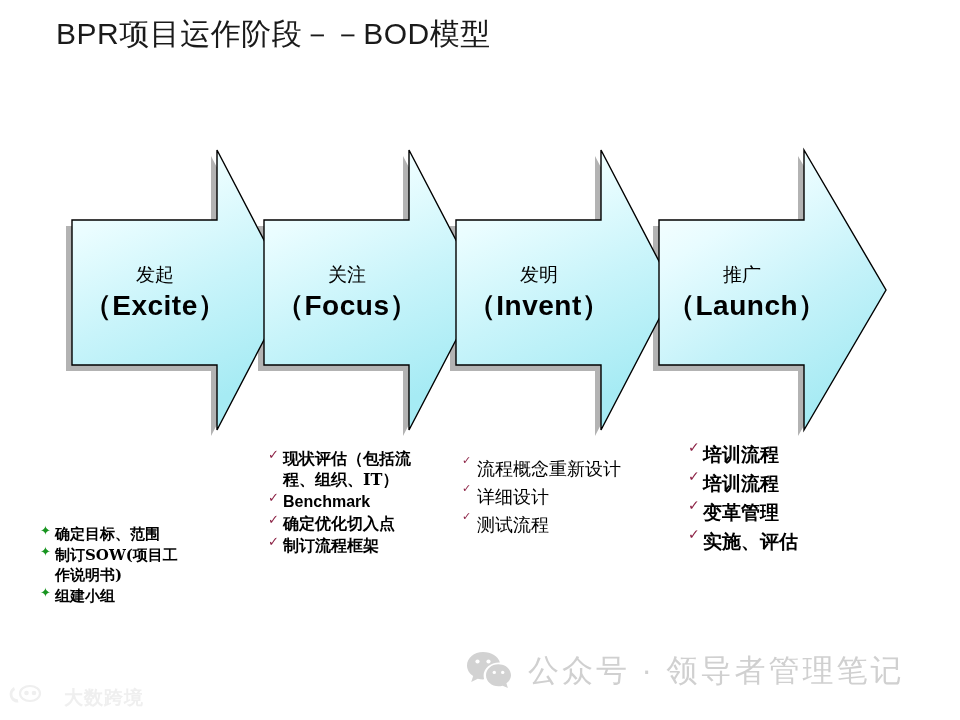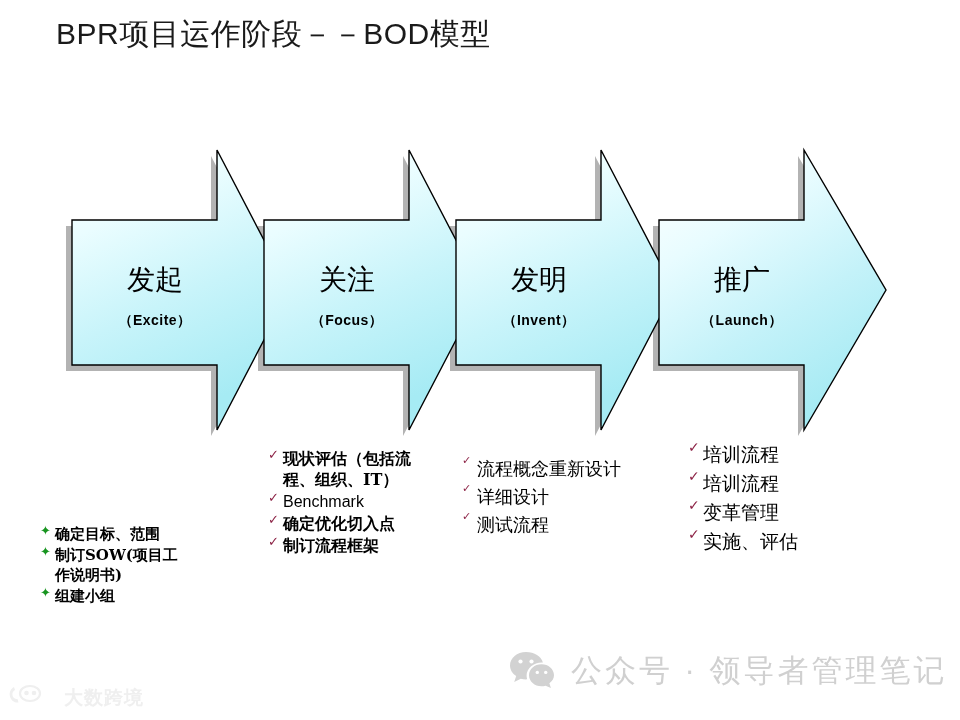--- a/index.html
+++ b/index.html
@@ -49,31 +49,31 @@
 
   .arrow-label {
     position: absolute;
     text-align: center;
     color: #000000;
     line-height: 1.28;
     white-space: nowrap;
   }
   .arrow-label .cn {
     display: block;
-    font-size: 28px;
+    font-size: 19px;
     font-weight: 400;
     font-family: "DejaVu Serif", "Liberation Serif", serif;
   }
   .arrow-label .en {
     display: block;
-    font-size: 14px;
+    font-size: 28px;
     font-weight: bold;
     font-family: "Liberation Sans", "DejaVu Sans", sans-serif;
     letter-spacing: 0.5px;
-    margin-top: 14px;
+    margin-top: 2px;
   }
 
   
   .bullet-col {
     position: absolute;
   }
   .bullet-item {
     display: flex;
     align-items: flex-start;
     margin-bottom: 3px;
@@ -107,32 +107,32 @@
 
   
   #col3 { left: 462px; top: 455px; width: 215px; }
   #col3 .bullet-mark { color: #8c2245; font-size: 11px; }
   #col3 .bullet-text { font-size: 18px; line-height: 27px; font-weight: normal; }
   #col3 .bullet-item { margin-bottom: 1px; }
 
   
   #col4 { left: 688px; top: 440px; width: 200px; }
   #col4 .bullet-mark { color: #8c2245; font-size: 14px; }
-  #col4 .bullet-text { font-size: 19px; line-height: 28px; font-weight: normal; }
+  #col4 .bullet-text { font-size: 19px; line-height: 28px; font-weight: bold; }
   #col4 .bullet-item { margin-bottom: 1px; }
 
   .latin-bold {
     font-family: "Liberation Sans", "DejaVu Sans", sans-serif;
-    font-weight: normal;
+    font-weight: bold;
   }
 
   
   #wm-wechat {
     position: absolute;
-    left: 509px;
+    left: 466px;
     top: 650px;
     display: flex;
     align-items: center;
     gap: 16px;
     color: #d2d2d2;
   }
   #wm-wechat .wm-text {
     font-size: 31px;
     letter-spacing: 3px;
     color: #d0d0d0;

